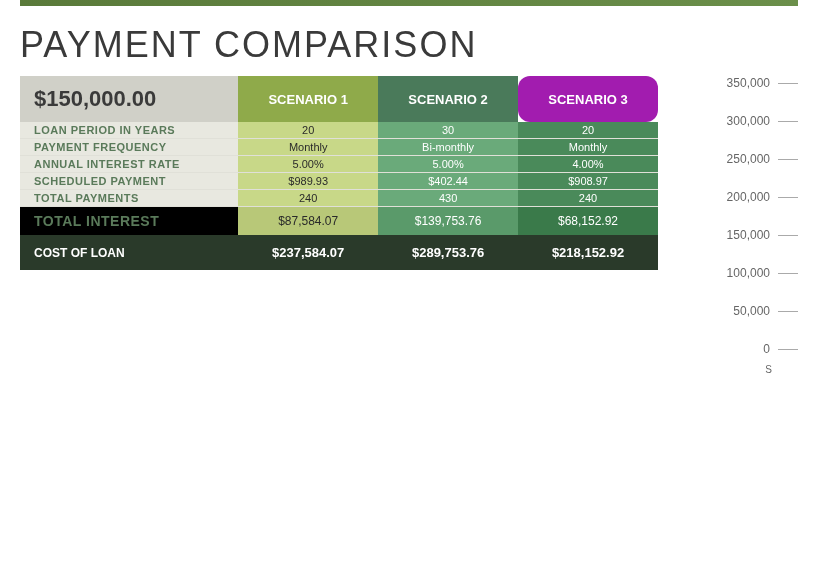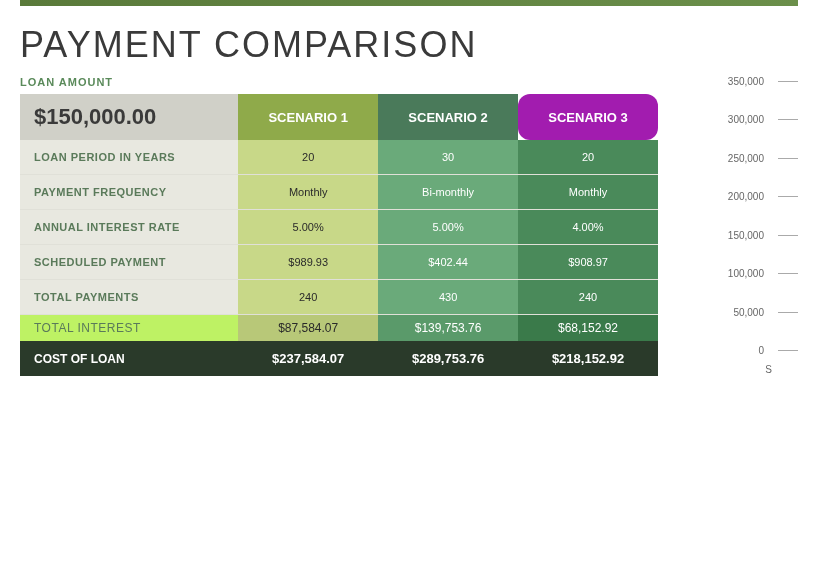--- a/index.html
+++ b/index.html
@@ -75,21 +75,21 @@
       font-weight: 600 !important;
       text-align: left !important;
       padding: 10px 14px !important;
     }
 
     .col-scenario1 { background: #8faa4a; }
     .col-scenario2 { background: #4a7a5a; }
     .col-scenario3 { background: #a21caf; border-radius: 12px; }
 
     .data-row td {
-      padding: 11px 14px;
+      padding: 2px 14px;
       font-size: 11px;
       border-bottom: 1px solid #e0e0d8;
     }
 
     .row-label {
       background: #e8e8e0;
       color: #5a7a5a;
       font-size: 10px;
       font-weight: 600;
       letter-spacing: 0.5px;
@@ -115,24 +115,24 @@
       text-align: center;
       color: #fff;
       font-size: 12px;
     }
 
     .total-interest-row td {
       padding: 6px 14px;
     }
 
     .total-interest-label {
-      background: #bef264;
+      background: #000000;
       color: #5a7a5a;
-      font-size: 12px;
-      font-weight: 400;
+      font-size: 14px;
+      font-weight: 700;
       letter-spacing: 0.5px;
       text-transform: uppercase;
     }
 
     .total-interest-s1 {
       background: #b8c878;
       text-align: center;
       color: #2a2a2a;
       font-size: 12px;
     }
@@ -178,25 +178,25 @@
     .chart-labels {
       display: flex;
       flex-direction: column;
       justify-content: space-between;
       height: 280px;
       text-align: right;
       margin-bottom: 4px;
     }
 
     .chart-label {
-      font-size: 10px;
+      font-size: 12px;
       color: #666;
       display: flex;
       align-items: center;
-      gap: 14px;
+      gap: 8px;
       justify-content: flex-end;
     }
 
     .chart-tick {
       width: 20px;
       height: 1px;
       background: #aaa;
     }
 
     .chart-bottom {
@@ -210,21 +210,20 @@
 </head>
 <body>
 
 <div class="page-container">
   <div class="top-bar"></div>
 
   <h1 class="title">PAYMENT COMPARISON</h1>
 
   <div class="main-content">
     <div class="table-section">
-      <div class="loan-amount-label">LOAN AMOUNT</div>
 
       <table>
         <thead>
           <tr class="header-row">
             <td class="loan-amount-cell">$150,000.00</td>
             <td class="col-scenario1">SCENARIO 1</td>
             <td class="col-scenario2">SCENARIO 2</td>
             <td class="col-scenario3">SCENARIO 3</td>
           </tr>
         </thead>

